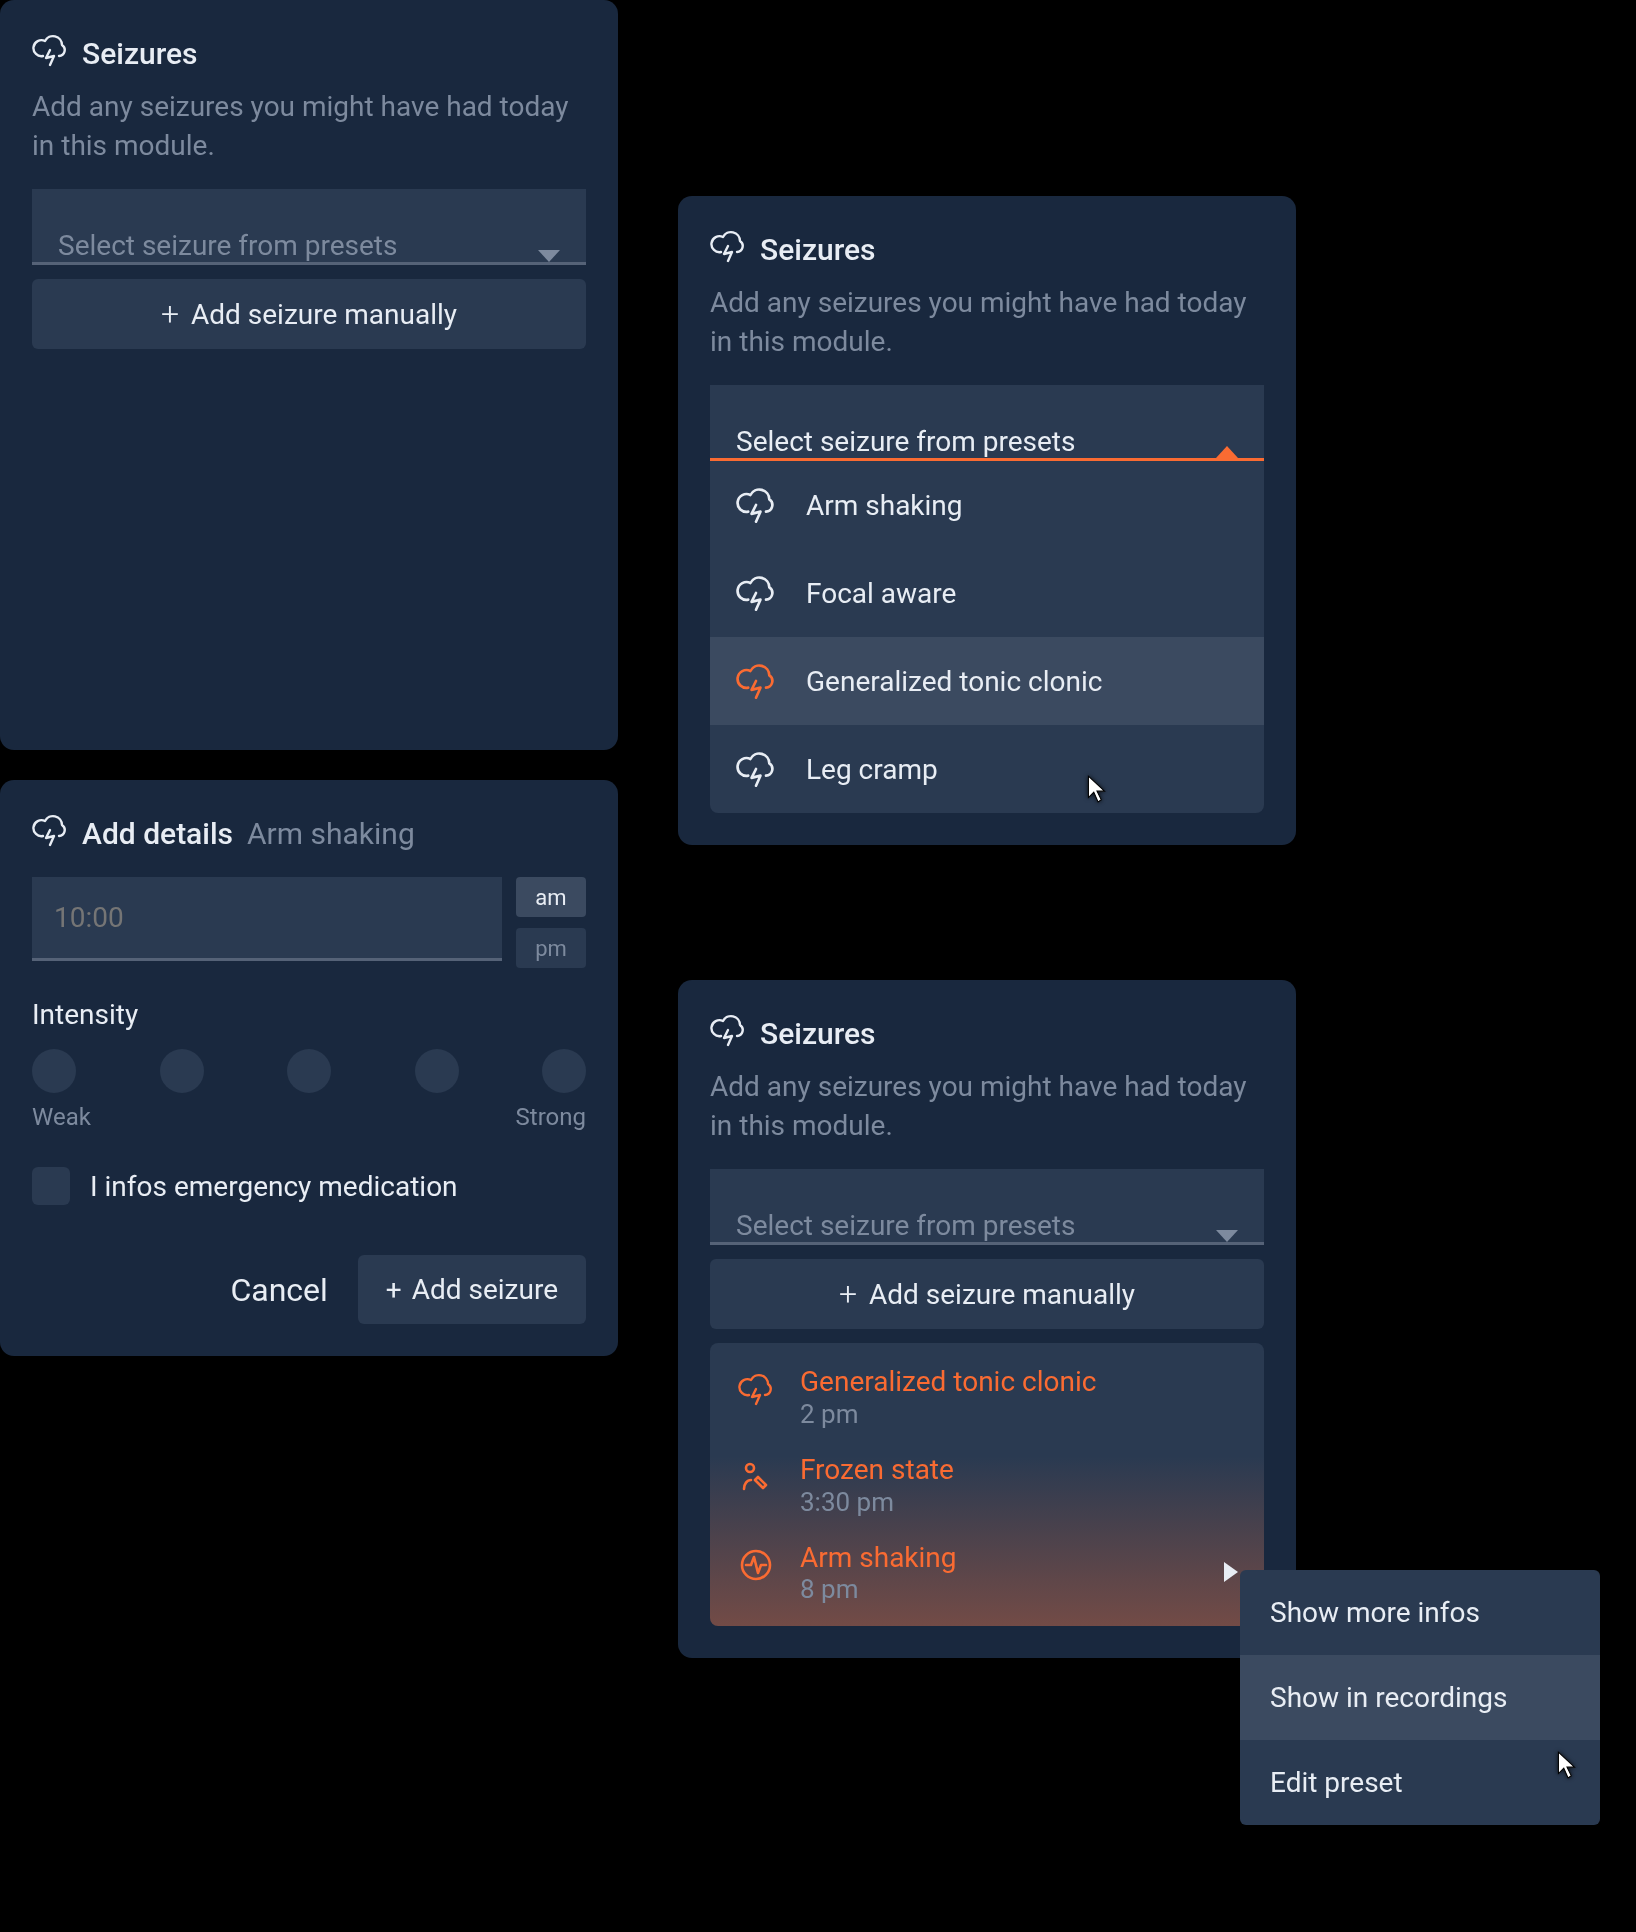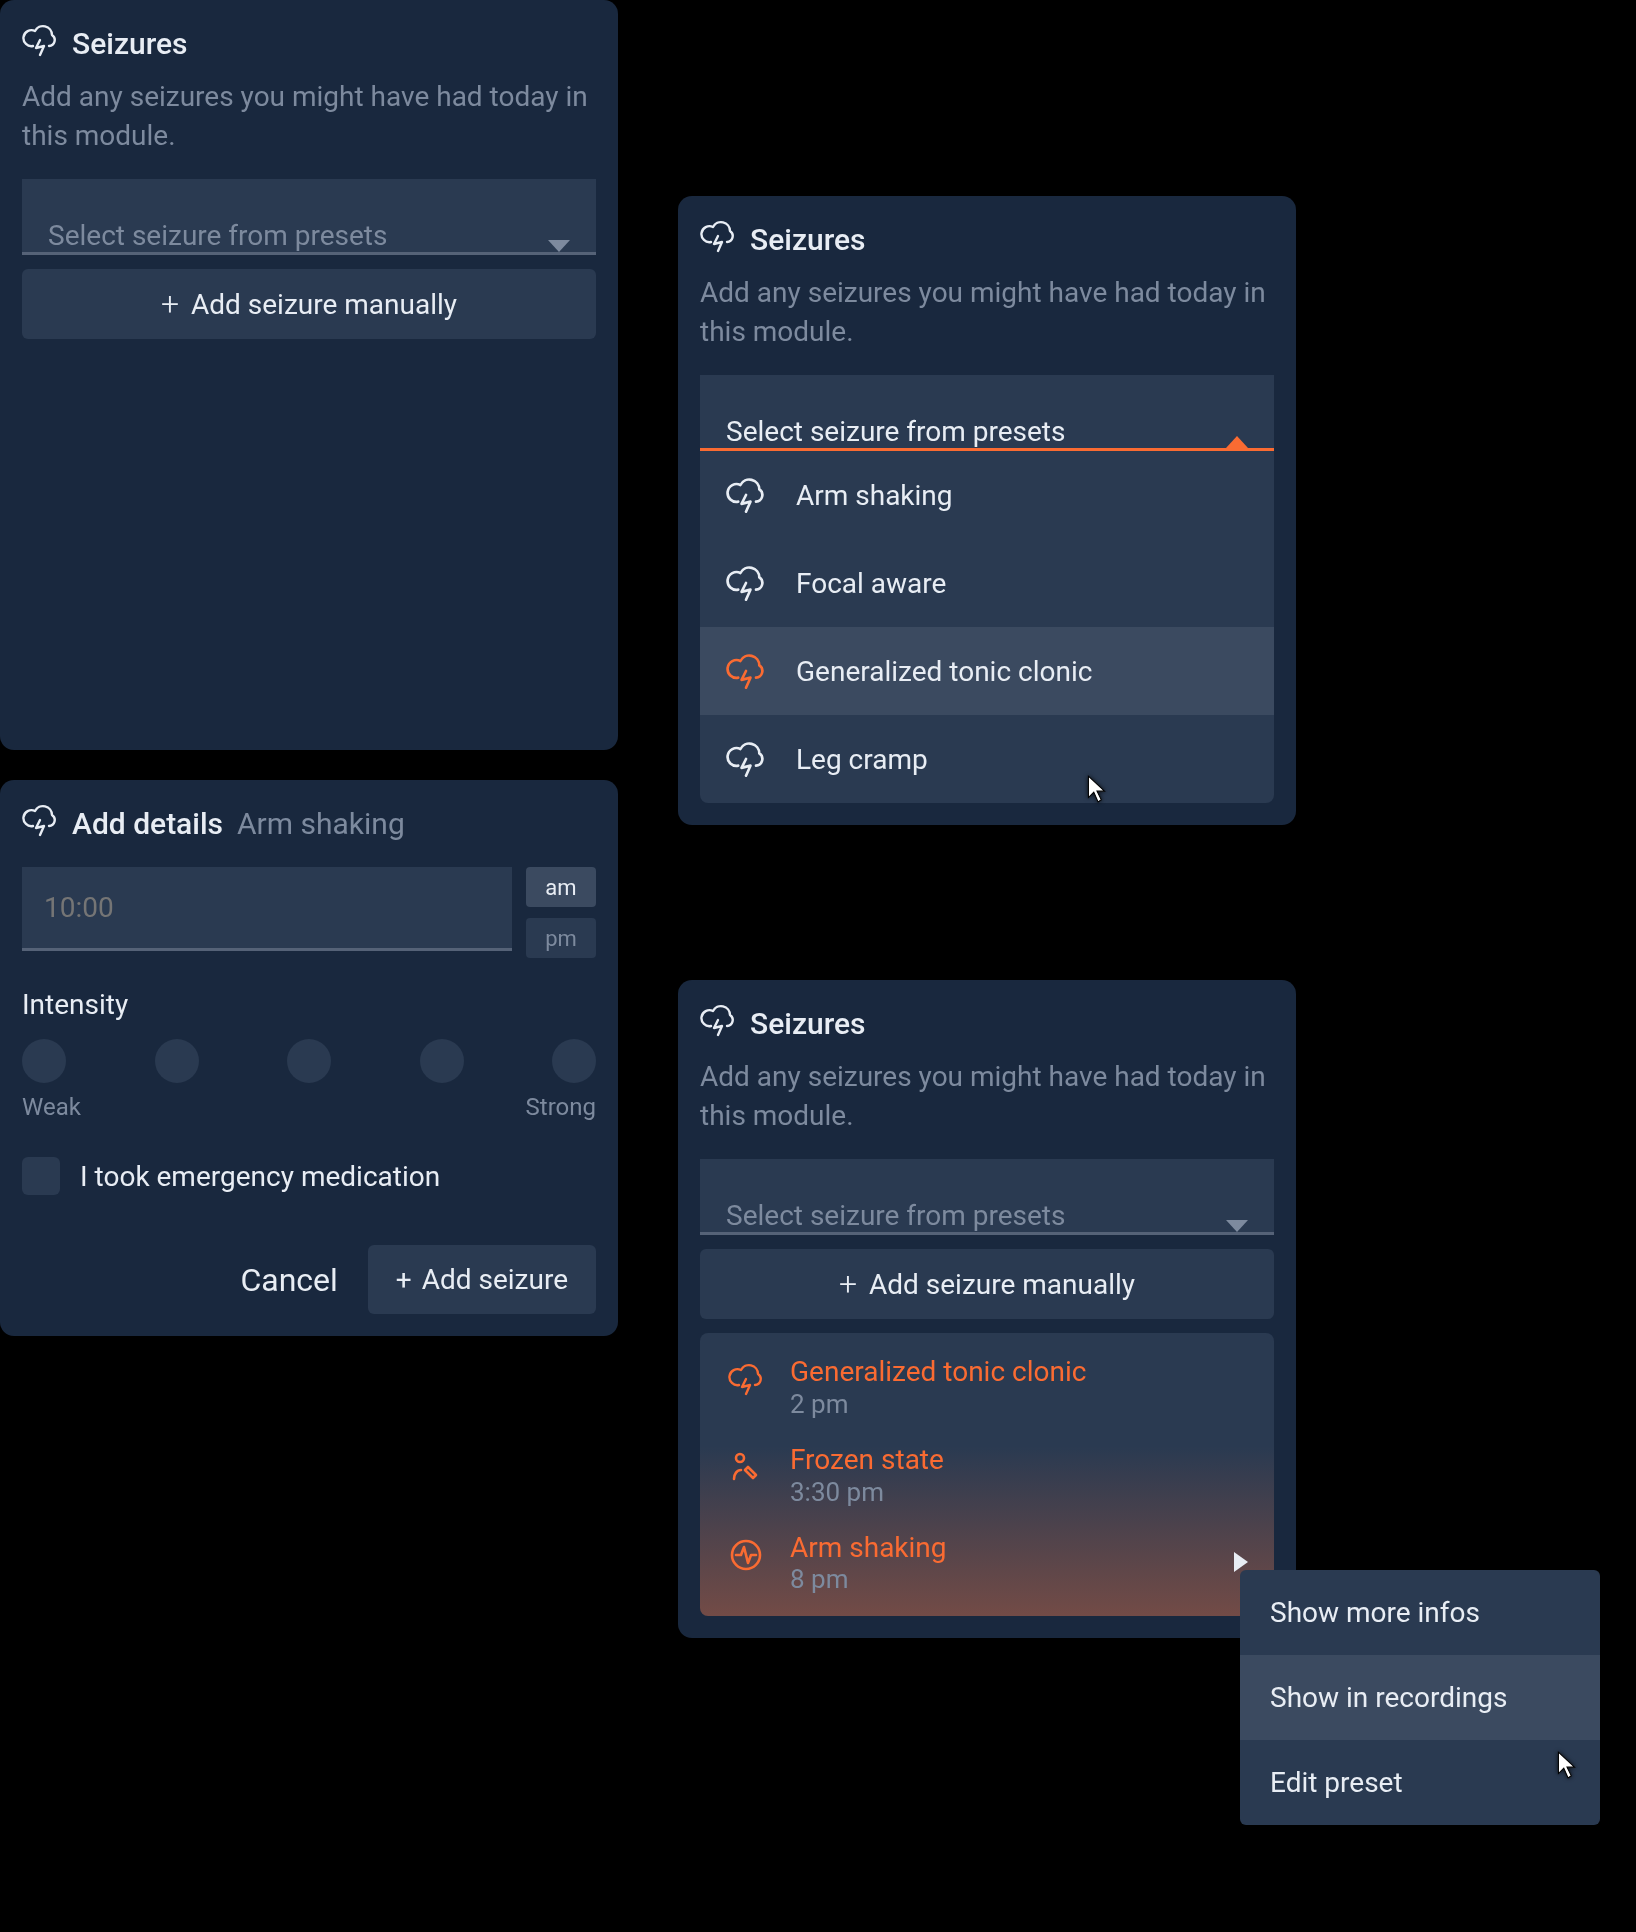--- a/index.html
+++ b/index.html
@@ -7,21 +7,21 @@
     --panel:#19283E;
     --panel-light:#2A3A51;
     --panel-lighter:#3B4A60;
     --text:#E8EDF4;
     --text-dim:#7D8A9E;
     --accent:#FA6B32;
     --divider:#556277;
   }
   *{box-sizing:border-box;font-family:-apple-system,BlinkMacSystemFont,"Segoe UI",Roboto,Helvetica,Arial,sans-serif;}
   body{margin:0;background:var(--bg);width:1636px;height:1932px;position:relative;font-size:28px;color:var(--text);}
-  .panel{position:absolute;background:var(--panel);border-radius:14px;padding:22px;}
+  .panel{position:absolute;background:var(--panel);border-radius:14px;padding:32px;}
   .panel-header{display:flex;align-items:center;gap:14px;margin-bottom:12px;}
   .panel-title{font-size:30px;font-weight:500;}
   .panel-sub{color:var(--text-dim);font-size:28px;line-height:1.4;margin-bottom:24px;}
   .select-row{background:var(--panel-light);height:76px;display:flex;align-items:flex-end;justify-content:space-between;padding:0 26px;border-bottom:3px solid var(--divider);font-size:28px;}
   .select-row.open{border-bottom:3px solid var(--accent);}
   .select-row .placeholder{color:var(--text-dim);}
   .select-row.open .placeholder{color:var(--text);}
   .chev{width:0;height:0;border-left:11px solid transparent;border-right:11px solid transparent;}
   .chev.down{border-top:12px solid var(--text-dim);}
   .chev.up{border-bottom:12px solid var(--accent);}
@@ -120,21 +120,21 @@
     <div class="dot"></div>
     <div class="dot"></div>
     <div class="dot"></div>
   </div>
   <div class="intensity-labels">
     <span>Weak</span>
     <span>Strong</span>
   </div>
   <div class="check-row">
     <div class="checkbox"></div>
-    <span>I took emergency medication</span>
+    <span>I infos emergency medication</span>
   </div>
   <div class="action-row">
     <span class="btn-text">Cancel</span>
     <div class="btn-primary">
       <span class="plus">+</span>
       <span>Add seizure</span>
     </div>
   </div>
 </div>
 

